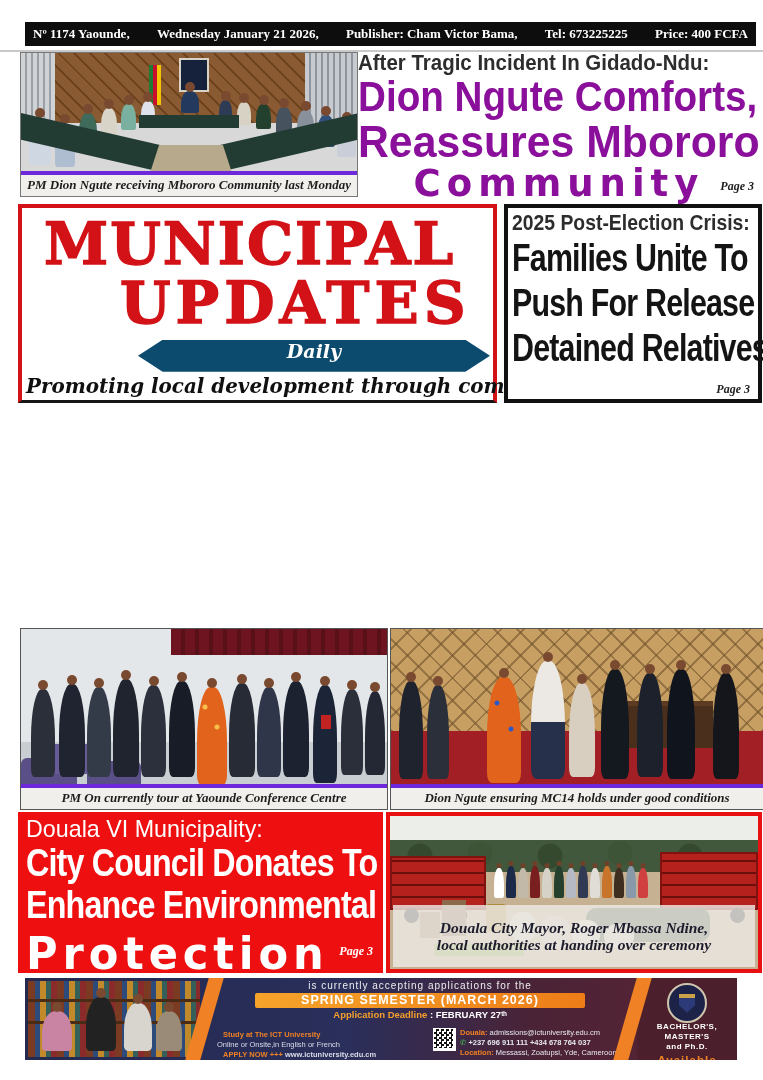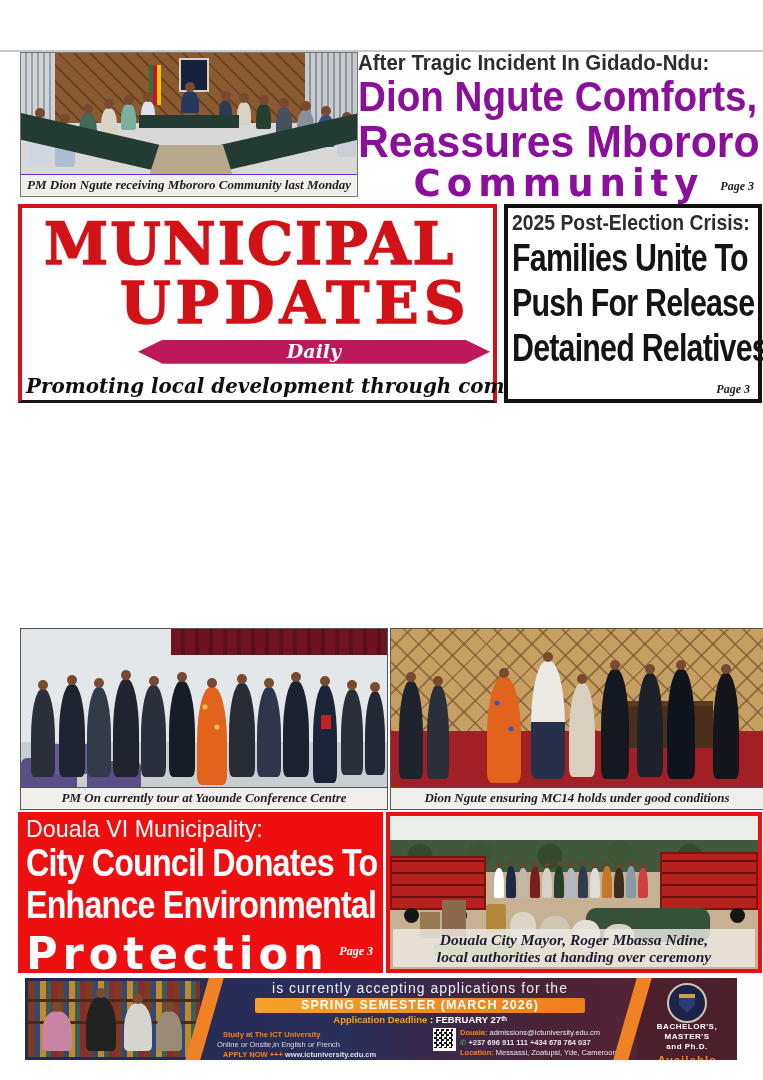--- a/index.html
+++ b/index.html
@@ -10,41 +10,41 @@
     display:flex;align-items:center;justify-content:space-between;padding:0 8px;box-sizing:border-box;
     font-family:"Liberation Serif",serif;font-weight:bold;font-size:13px;white-space:nowrap;}
   .topline{position:absolute;left:0;top:50px;width:763px;height:2px;background:#c9c9c9;}
   
   .photo{position:absolute;overflow:hidden;background:#d8d8d8;}
   .photo i{display:block;position:absolute;}
   .p{position:absolute;border-radius:45% 45% 14% 14%/55% 55% 10% 10%;}
   .p::before{content:"";position:absolute;top:-9px;left:50%;transform:translateX(-50%);
     width:10px;height:10px;border-radius:50%;background:#7a4a30;}
   .p.tiny::before{width:5px;height:5px;top:-5px;background:#6e4128;}
-  .capstrip{position:absolute;left:0;right:0;bottom:0;height:21px;background:#f0efec;border-top:1px solid #6d28d9;
+  .capstrip{position:absolute;left:0;right:0;bottom:0;height:21px;background:#f0efec;border-top:4px solid #6d28d9;
     font-family:"Liberation Serif",serif;font-style:italic;font-weight:bold;font-size:13px;color:#1d1d1d;
     text-align:center;line-height:20px;white-space:nowrap;overflow:hidden;}
   
   .topstory{position:absolute;left:358px;top:50px;width:402px;}
   .kicker{font-weight:bold;color:#2d2d2d;transform:scaleX(.93);transform-origin:left;white-space:nowrap;}
   .topstory .kicker{font-size:22px;}
   .purple{color:#8a0f9a;font-weight:bold;line-height:1.02;white-space:nowrap;}
   .purple.l1{font-size:42px;transform:scaleX(.92);transform-origin:left;}
   .purple.l2{font-size:45px;transform:scaleX(.95);transform-origin:left;}
   .purple.l3{font-family:"DejaVu Sans",sans-serif;font-size:37px;letter-spacing:6px;transform:scaleX(1);text-align:center;}
   .pageref{font-family:"Liberation Serif",serif;font-style:italic;font-weight:bold;font-size:12px;color:#222;}
   .topstory .pageref{position:absolute;right:6px;bottom:2px;}
   
   .masthead{position:absolute;left:18px;top:204px;width:479px;height:199px;box-sizing:border-box;
     border:4px solid #d21217;border-bottom:3px solid #161616;background:#fff;}
   .mast-title{font-family:"DejaVu Serif",serif;font-weight:bold;color:#d21217;line-height:.98;
     -webkit-text-stroke:1.4px #d21217;white-space:nowrap;}
   .mast1{font-size:58px;margin:8px 0 0 22px;letter-spacing:2px;}
   .mast2{font-size:58px;margin:2px 0 0 98px;letter-spacing:5px;}
-  .ribbon{position:relative;width:352px;height:24px;margin:8px 0 0 116px;background:#be185d;
+  .ribbon{position:relative;width:352px;height:32px;margin:8px 0 0 116px;background:#0c4a6e;
     clip-path:polygon(0 50%,7% 0,93% 0,100% 50%,93% 100%,7% 100%);}
   .ribbon span{display:block;text-align:center;color:#fff;font-family:"DejaVu Serif",serif;
     font-style:italic;font-weight:bold;font-size:19px;line-height:23px;}
   .slogan{position:absolute;left:4px;right:4px;bottom:2px;font-family:"DejaVu Serif",serif;
     font-style:italic;font-weight:bold;font-size:20.5px;color:#101010;white-space:nowrap;transform:scaleX(.97);transform-origin:left;}
   
   .rightbox{position:absolute;left:504px;top:204px;width:258px;height:199px;box-sizing:border-box;
     border:4px solid #111;background:#fff;padding:2px 4px;}
   .rightbox .kicker{font-size:22px;transform:scaleX(.88);}
   .black-hl{color:#141414;font-weight:bold;font-size:38px;line-height:1.18;white-space:nowrap;
@@ -61,28 +61,28 @@
   .redbox{position:absolute;left:18px;top:812px;width:365px;height:161px;background:#ee0f10;color:#fff;
     box-sizing:border-box;padding:3px 8px;overflow:hidden;}
   .redbox .kicker{color:#fff;font-size:24px;font-weight:normal;transform:scaleX(.97);}
   .white-hl{color:#fff;font-weight:bold;font-size:38px;line-height:1.1;white-space:nowrap;
     transform:scaleX(.85);transform-origin:left;letter-spacing:-1px;}
   .white-hl.l3{font-family:"DejaVu Sans",sans-serif;font-size:44px;letter-spacing:5px;transform:scaleX(.98);margin-top:3px;}
   .redbox .pageref{position:absolute;right:10px;bottom:14px;color:#fff;}
   
   .dcap{position:absolute;left:3px;right:3px;bottom:2px;background:rgba(235,233,228,.82);
     font-family:"Liberation Serif",serif;font-style:italic;font-weight:bold;font-size:15.5px;line-height:1.1;
-    color:#1c1c2c;text-align:center;padding:2px 0;}
+    color:#1c1c2c;text-align:center;padding:14px 0;}
   
   .banner{position:absolute;left:25px;top:978px;width:712px;height:82px;overflow:hidden;
     background:linear-gradient(90deg,#23294f 0%,#2a2f5b 45%,#4b2336 72%,#5a2433 100%);}
   .b-center{position:absolute;left:182px;right:104px;top:3px;text-align:center;color:#fff;}
   .b-title{font-weight:bold;font-size:22px;letter-spacing:3px;white-space:nowrap;}
   .b-title .ict{color:#f08124;}
-  .b-sub{font-size:14px;color:#eee;margin-top:-1px;letter-spacing:1px;}
+  .b-sub{font-size:10px;color:#eee;margin-top:-1px;letter-spacing:1px;}
   .b-band{margin:2px auto 0;width:330px;height:15px;border-radius:2px;
     background:linear-gradient(90deg,#f6a32a,#ee7d18);color:#fff;font-weight:bold;font-size:12.5px;
     line-height:15px;letter-spacing:1px;white-space:nowrap;}
   .b-dead{font-size:9.5px;margin-top:1px;white-space:nowrap;}
   .b-dead .lab{color:#f5a02c;font-weight:bold;}
   .b-small{position:absolute;left:192px;top:52px;text-align:left;font-size:7.5px;line-height:1.3;color:#dcdcе8;color:#dcdce8;white-space:nowrap;}
   .b-small .o{color:#f08124;font-weight:bold;padding-left:6px;}
   .b-contact{position:absolute;left:408px;top:50px;display:flex;gap:4px;align-items:flex-start;}
   .qr{width:21px;height:21px;background:#fff;padding:1px;}
   .qr i{display:block;width:19px;height:19px;background:repeating-conic-gradient(#111 0% 25%,#fff 0% 50%) 0 0/5px 5px;}
@@ -100,20 +100,27 @@
     clip-path:polygon(0 0,100% 0,100% 62%,50% 100%,0 62%);}
   .degrees{position:absolute;left:0;right:0;top:44px;text-align:center;color:#fff;font-weight:bold;
     font-size:8px;line-height:1.25;letter-spacing:.5px;}
   .avail{color:#f08124;font-size:11.5px;font-weight:bold;letter-spacing:1px;margin-top:1px;}
 </style>
 </head>
 <body>
 
 <div class="page">
 
+  <div class="topbar">
+    <span>Nº 1174 Yaounde,</span>
+    <span>Wednesday January 21 2026,</span>
+    <span>Publisher: Cham Victor Bama,</span>
+    <span>Tel: 673225225</span>
+    <span>Price: 400 FCFA</span>
+  </div>
   <div class="topline"></div>
 
   <figure class="photo" style="left:20px;top:52px;width:336px;height:143px;margin:0;border:1px solid #777;">
     <i style="left:0;top:0;width:336px;height:70px;background:
        repeating-linear-gradient(45deg,#8a5a33 0 9px,#6e441f 9px 11px),
        repeating-linear-gradient(-45deg,rgba(0,0,0,0) 0 9px,rgba(60,35,10,.5) 9px 11px);"></i>
     <i style="left:0;top:0;width:34px;height:78px;background:repeating-linear-gradient(90deg,#cfd3d6 0 4px,#9aa0a6 4px 6px);"></i>
     <i style="right:0;top:0;width:52px;height:80px;background:repeating-linear-gradient(90deg,#c7cbd0 0 4px,#8f959c 4px 6px);"></i>
     <i style="left:158px;top:5px;width:26px;height:30px;background:#16213c;border:2px solid #d8d3c6;"></i>
     <i style="left:128px;top:12px;width:12px;height:40px;background:linear-gradient(90deg,#1f7a33 0 34%,#c8102e 34% 67%,#f2c500 67%);"></i>

